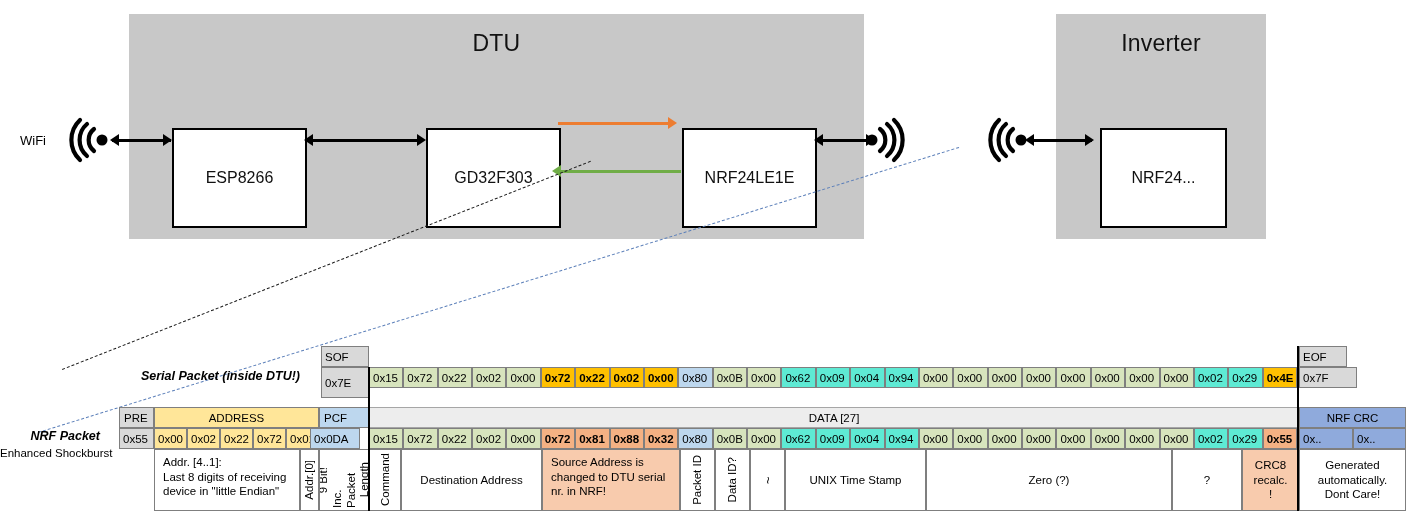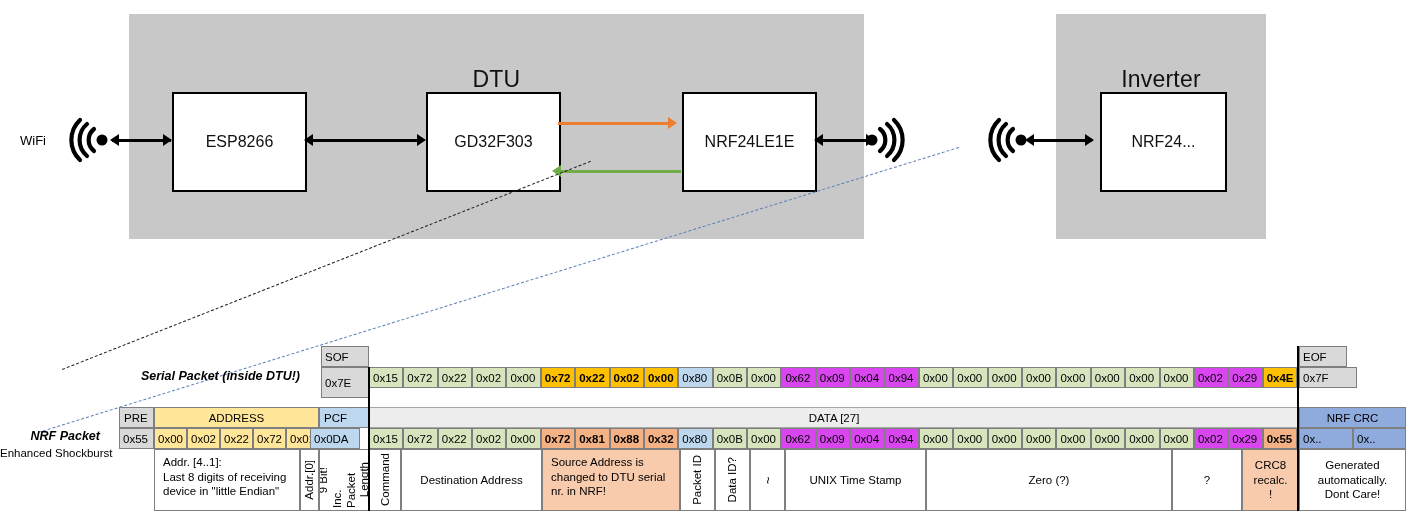--- a/index.html
+++ b/index.html
@@ -7,26 +7,26 @@
     width:1406px;height:523px;background:#ffffff;
     font-family:"Liberation Sans",sans-serif;
     color:#000;overflow:hidden;position:relative;
   }
   .stage{position:absolute;left:0;top:0;width:1406px;height:523px;}
 
   
   .enclosure{position:absolute;background:#c8c8c8;}
   .enclosure-title{
     position:absolute;left:0;right:0;top:16px;text-align:center;
-    font-size:23px;color:#111;letter-spacing:.2px;margin-top:36px;
+    font-size:23px;color:#111;letter-spacing:.2px;
   }
   .chip{
     position:absolute;background:#fff;border:2.5px solid #000;
     display:flex;align-items:center;justify-content:center;
-    font-size:16px;color:#111;
+    font-size:16px;color:#111;margin-top:36px;
   }
   .wifi-label{position:absolute;font-size:13px;color:#000;}
 
   .arrow-h{position:absolute;height:3px;background:#000;}
   .arrow-h.orange{background:#ED7D31;height:2.5px;}
   .arrow-h.green{background:#70AD47;height:2.5px;}
   .ahead{position:absolute;width:0;height:0;}
   .ahead.r{border-left:9px solid #000;border-top:6px solid transparent;border-bottom:6px solid transparent;}
   .ahead.l{border-right:9px solid #000;border-top:6px solid transparent;border-bottom:6px solid transparent;}
   .ahead.r.orange{border-left-color:#ED7D31;}
@@ -51,21 +51,21 @@
   .cell{
     position:absolute;box-sizing:border-box;border:1px solid #7f7f7f;
     font-size:11.5px;display:flex;align-items:center;
     padding-left:3px;white-space:nowrap;overflow:hidden;
   }
   .cell.ctr{justify-content:center;padding-left:0;}
   .cell.b{font-weight:bold;}
   .cell.hdr{background:#d9d9d9;}
   .cell.blank{background:#ededed;border-color:#a6a6a6;}
   .cell.green{background:#d7e4bd;}
-  .cell.gray{background:#d946ef;}
+  .cell.gray{background:#5eead4;}
   .cell.yellow{background:#ffc000;}
   .cell.lightyellow{background:#ffe699;}
   .cell.blue{background:#bdd7ee;}
   .cell.slate{background:#8faadc;}
   .cell.salmon{background:#f4b183;}
 
   .desc{
     position:absolute;box-sizing:border-box;border:1px solid #7f7f7f;
     background:#fff;font-size:11.5px;line-height:14.5px;
     display:flex;align-items:center;justify-content:center;

